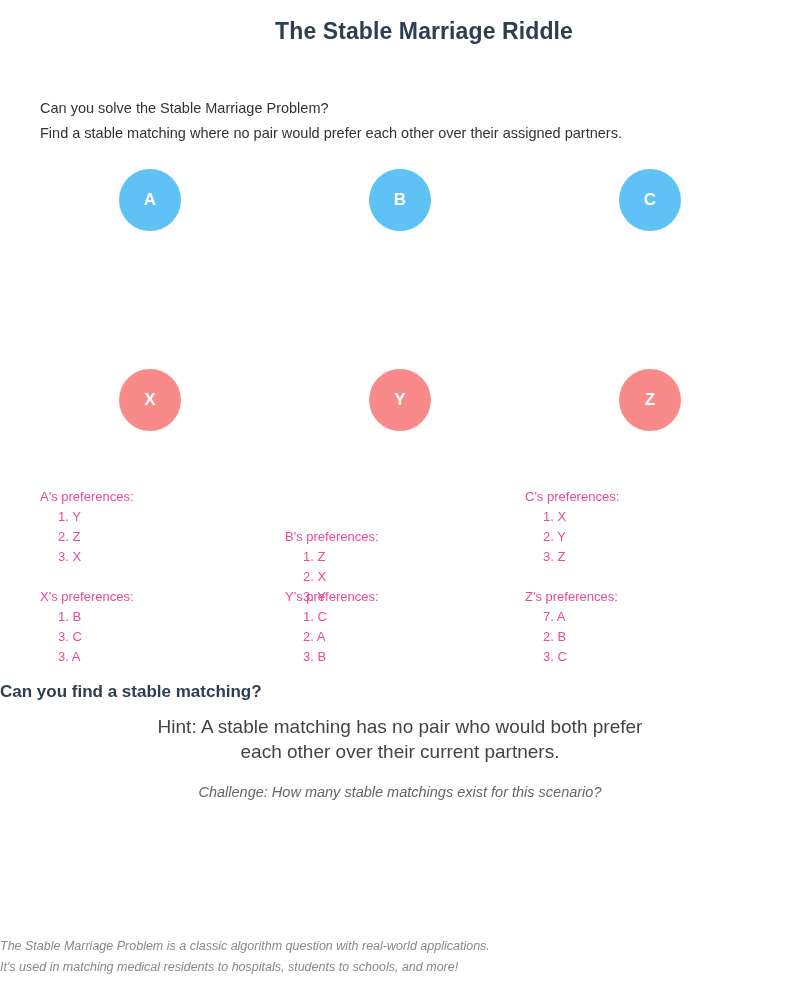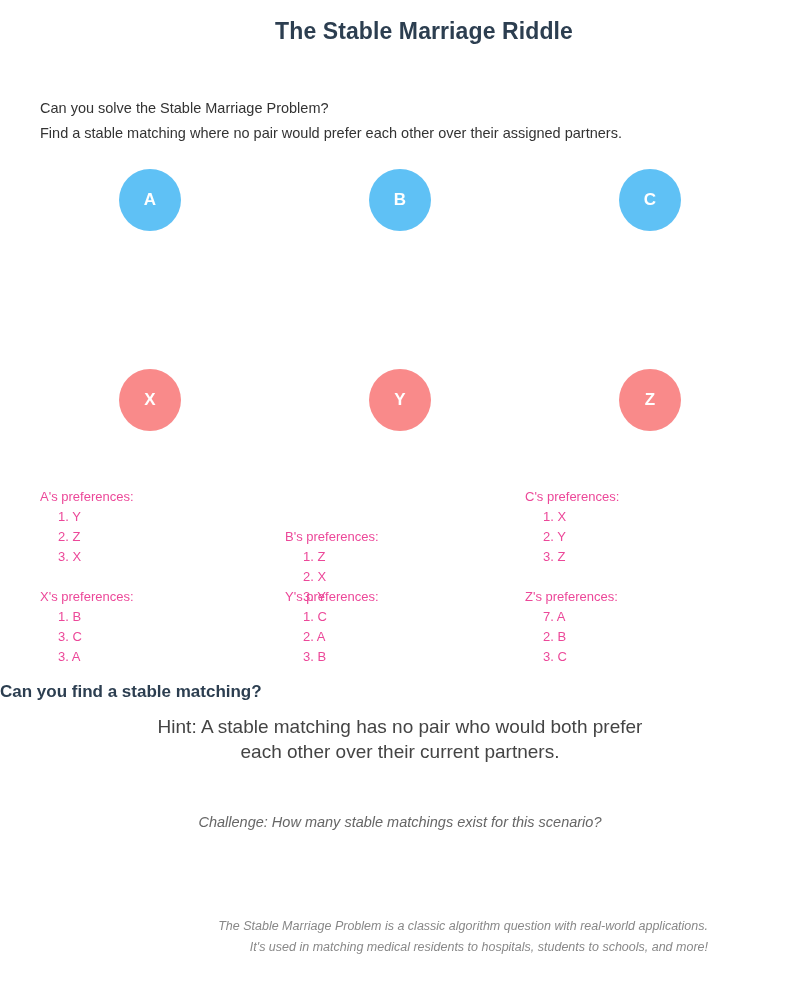--- a/index.html
+++ b/index.html
@@ -100,28 +100,27 @@
   }
   .challenge {
     position: absolute;
     top: 784px;
     left: 0;
     width: 800px;
     text-align: center;
     font-size: 14.5px;
     font-style: italic;
     color: #666666;
-    margin-top: 30px;
   }
   .footer {
     position: absolute;
-    top: 916px;
+    top: 936px;
     left: 0;
     width: 708px;
-    text-align: right;
+    text-align: left;
     font-size: 12.5px;
     font-style: italic;
     color: #888888;
     line-height: 21px;
   }
 </style>
 </head>
 <body>
 
 <div class="page">

